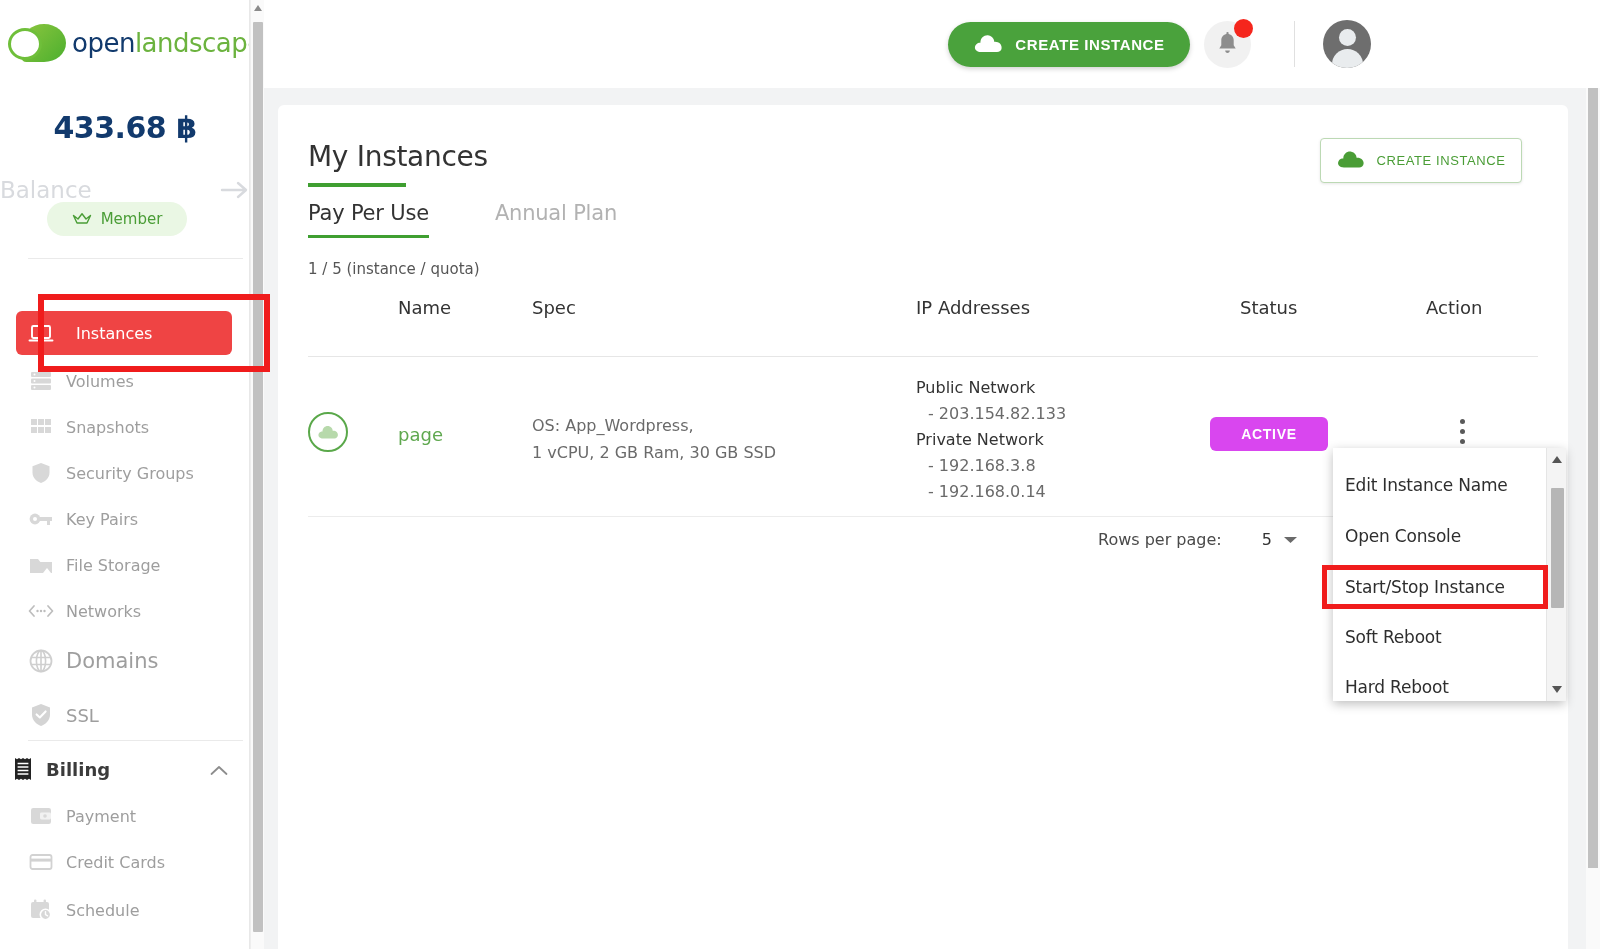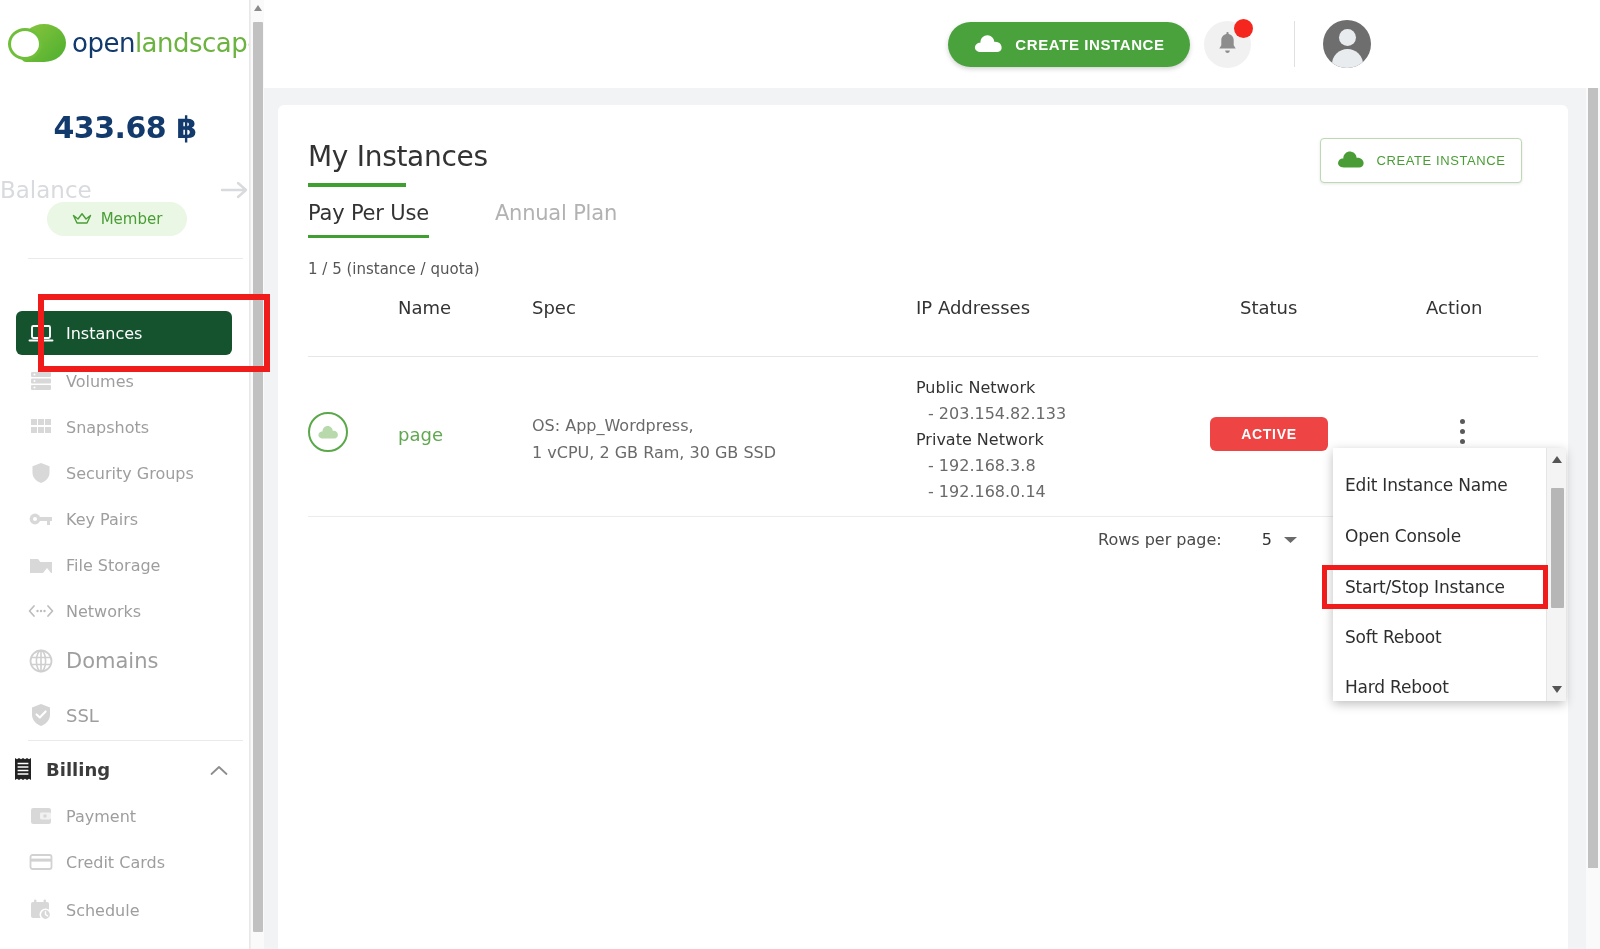--- a/index.html
+++ b/index.html
@@ -72,21 +72,21 @@
   .sb-group .gicon { width: 46px; display: flex; justify-content: center; align-items: center; }
   .sb-group .glabel { font-size: 18px; font-weight: bold; color: #3b3b3b; }
   .sb-group .gchev { position: absolute; right: 22px; top: 13px; }
 
   .sb-item {
     position: absolute; left: 16px; width: 216px; height: 44px;
     display: flex; align-items: center; border-radius: 6px; cursor: pointer;
   }
   .sb-item .iicon { width: 50px; display: flex; justify-content: center; align-items: center; }
   .sb-item .ilabel { font-size: 16px; color: #9e9e9e; }
-  .sb-item.active { background: #14532d; }
+  .sb-item.active { background: #ef4444; gap: 10px; }
   .sb-item.active .ilabel { color: #ffffff; }
 
   
   #header {
     position: absolute; left: 264px; top: 0; width: 1336px; height: 88px;
     background: #ffffff;
   }
   #create-instance-top {
     position: absolute; left: 684px; top: 22px; width: 242px; height: 45px;
     background: #4aa23c; border-radius: 23px; border: none; cursor: pointer;
@@ -170,21 +170,21 @@
     border: 2px solid #5aa84a; border-radius: 50%;
     display: flex; align-items: center; justify-content: center;
   }
   .inst-name { position: absolute; left: 90px; top: 67px; font-size: 18px; color: #5fa84f; }
   .spec { position: absolute; left: 224px; top: 55px; font-size: 16px; color: #6a6a6a; line-height: 27px; }
   .ipblock { position: absolute; left: 608px; top: 18px; font-size: 16px; color: #4e4e4e; line-height: 26px; }
   .ipblock .net { color: #333; }
   .ipblock .addr { color: #6a6a6a; padding-left: 12px; }
   .status-badge {
     position: absolute; left: 902px; top: 60px; width: 118px; height: 34px;
-    background: #ef4444; border-radius: 6px; color: #fff; font-size: 14px;
+    background: #d946ef; border-radius: 6px; color: #fff; font-size: 14px;
     font-weight: bold; letter-spacing: 0.7px;
     display: flex; align-items: center; justify-content: center;
     font-family: "Liberation Sans", sans-serif;
   }
   .kebab { position: absolute; left: 1140px; top: 62px; width: 28px; height: 30px; cursor: pointer; }
   .kebab span { display: block; width: 5px; height: 5px; background: #5a5a5a; border-radius: 50%; margin: 0 auto 5px; }
 
   .rows-per-page {
     position: absolute; left: 820px; top: 425px; display: flex; align-items: center; gap: 10px;
     font-size: 16px; color: #4a4a4a;

